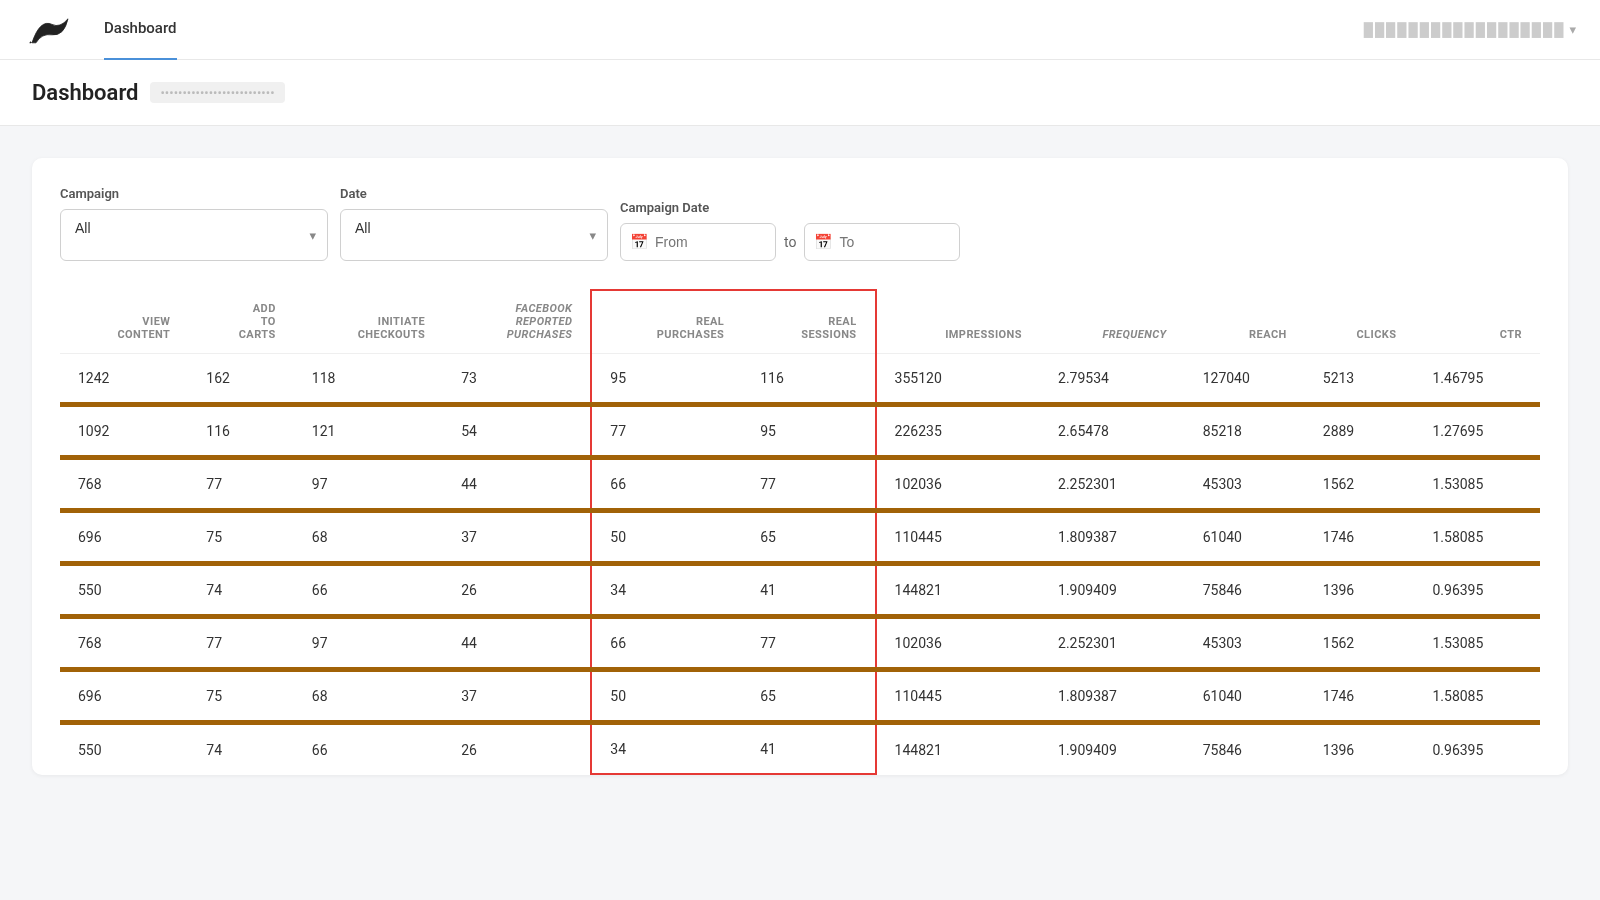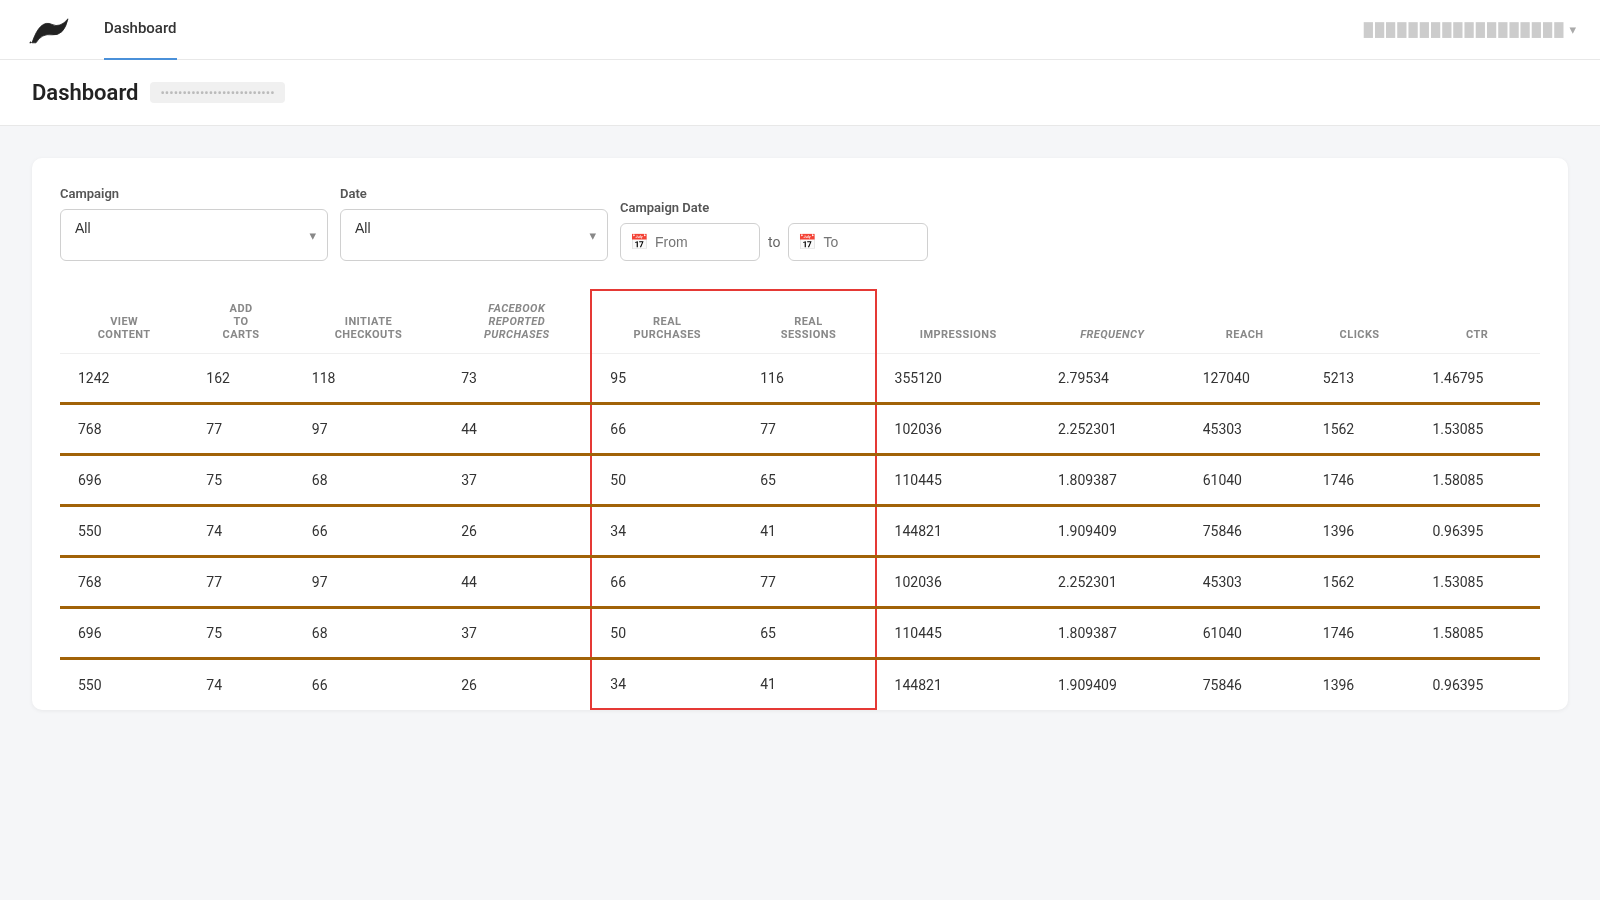--- a/index.html
+++ b/index.html
@@ -168,21 +168,21 @@
       left: 10px;
       color: #888;
       font-size: 15px;
     }
     .date-input {
       border: 1px solid #d0d0d0;
       border-radius: 6px;
       padding: 10px 14px 10px 34px;
       font-size: 14px;
       color: #999;
-      width: 140px;
+      width: 156px;
       cursor: pointer;
       background: #fff;
     }
     .date-to {
       font-size: 14px;
       color: #666;
     }
 
     
     .table-container {
@@ -194,26 +194,26 @@
       border-collapse: collapse;
       min-width: 1200px;
     }
     thead th {
       font-size: 11px;
       font-weight: 700;
       color: #888;
       text-transform: uppercase;
       letter-spacing: 0.04em;
       padding: 12px 18px;
-      text-align: center;
+      text-align: right;
       border-bottom: 1px solid #efefef;
       white-space: nowrap;
     }
     tbody tr {
-      border-bottom: 3px solid #a16207;
+      border-bottom: 5px solid #a16207;
     }
     tbody tr:last-child {
       border-bottom: none;
     }
     tbody td {
       padding: 16px 18px;
       font-size: 14px;
       color: #333;
       white-space: nowrap;
     }
@@ -340,20 +340,33 @@
               <td>73</td>
               <td class="td-highlight-left">95</td>
               <td class="td-highlight-right">116</td>
               <td>355120</td>
               <td>2.79534</td>
               <td>127040</td>
               <td>5213</td>
               <td>1.46795</td>
             </tr>
             <tr>
+              <td>1092</td>
+              <td>116</td>
+              <td>121</td>
+              <td>54</td>
+              <td class="td-highlight-left">77</td>
+              <td class="td-highlight-right">95</td>
+              <td>226235</td>
+              <td>2.65478</td>
+              <td>85218</td>
+              <td>2889</td>
+              <td>1.27695</td>
+            </tr>
+            <tr>
               <td>768</td>
               <td>77</td>
               <td>97</td>
               <td>44</td>
               <td class="td-highlight-left">66</td>
               <td class="td-highlight-right">77</td>
               <td>102036</td>
               <td>2.252301</td>
               <td>45303</td>
               <td>1562</td>

